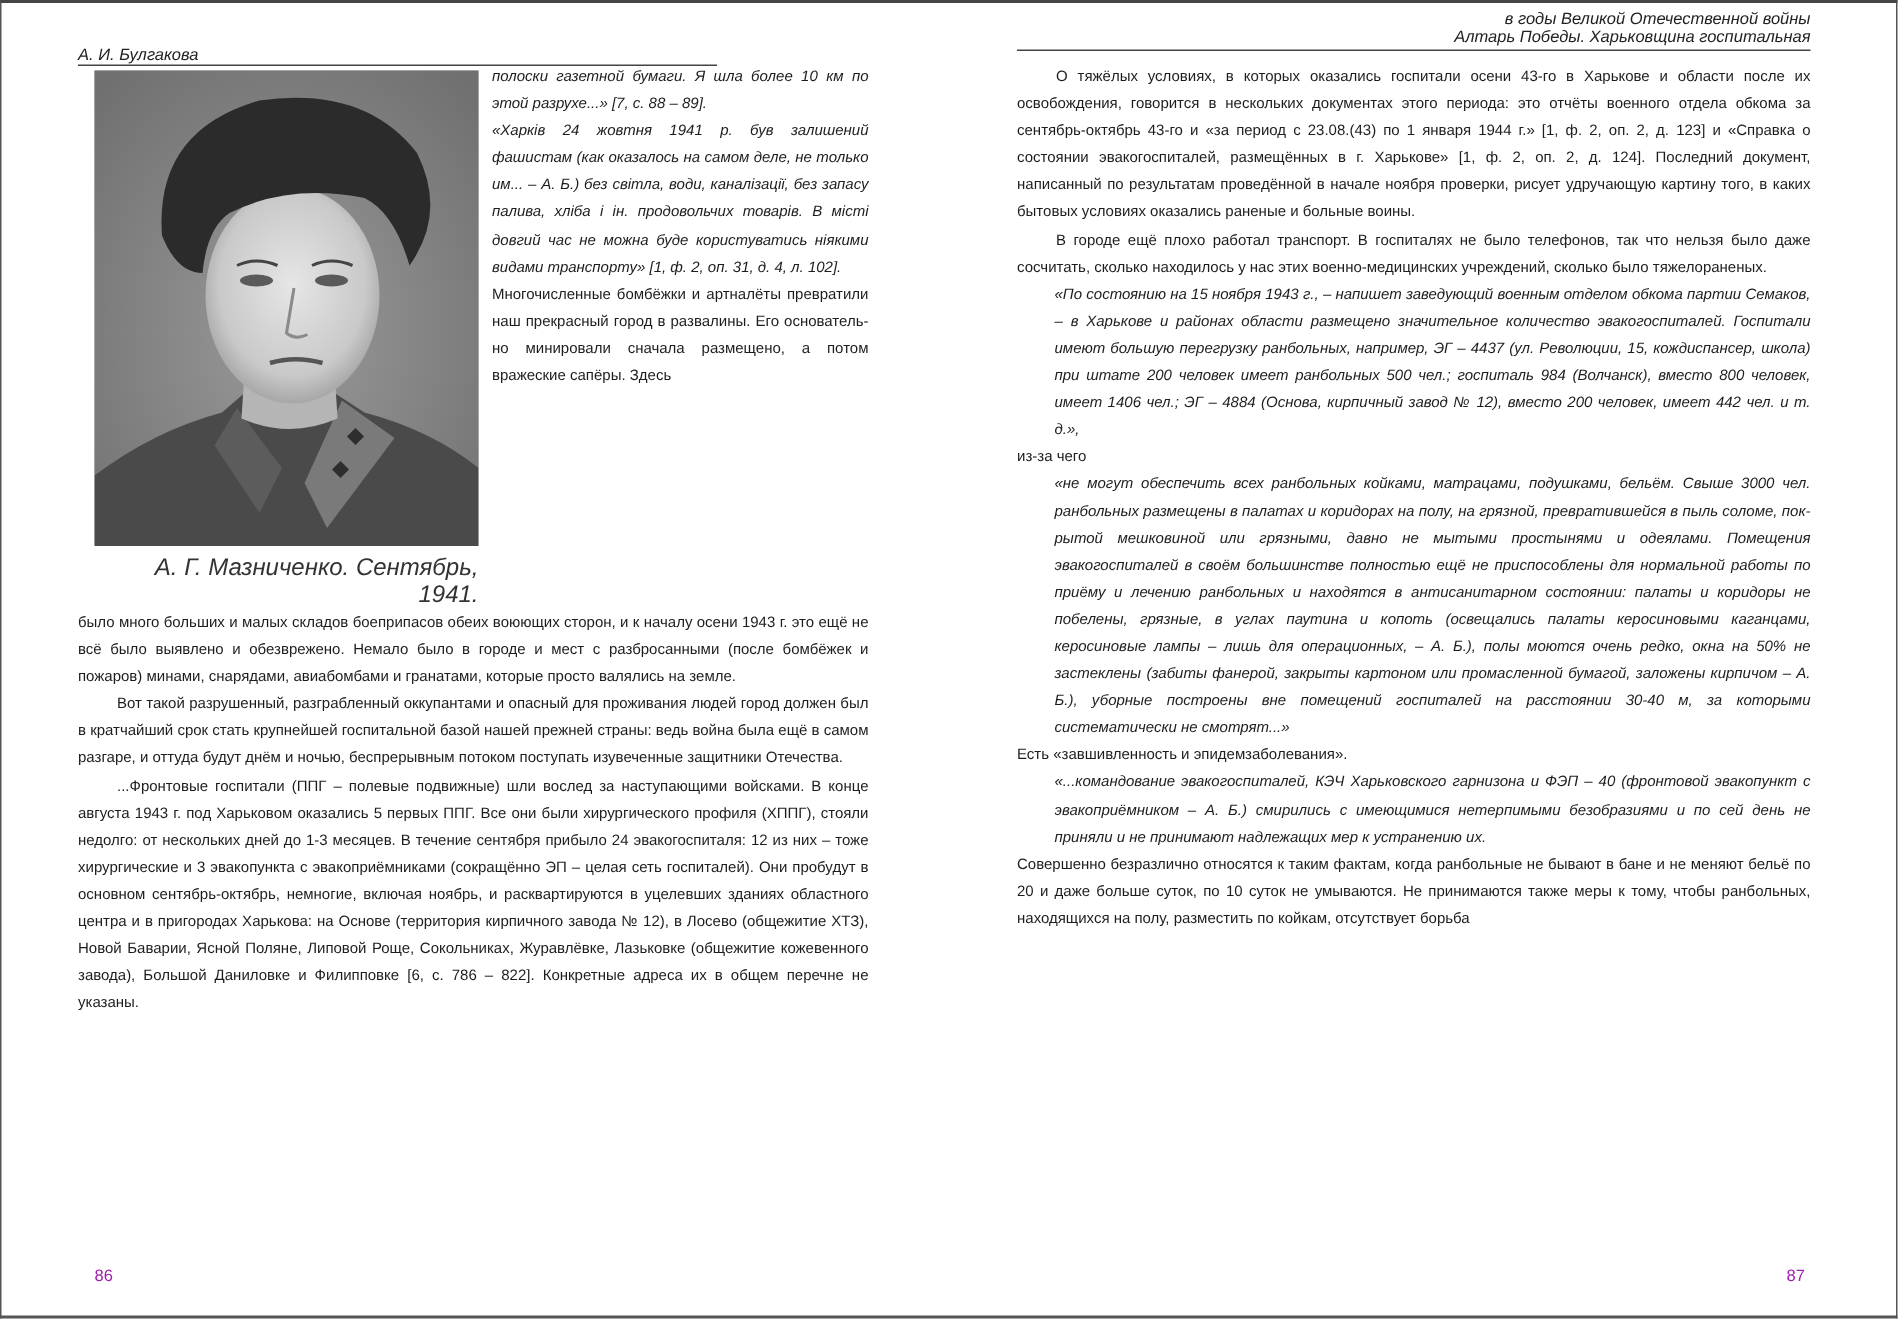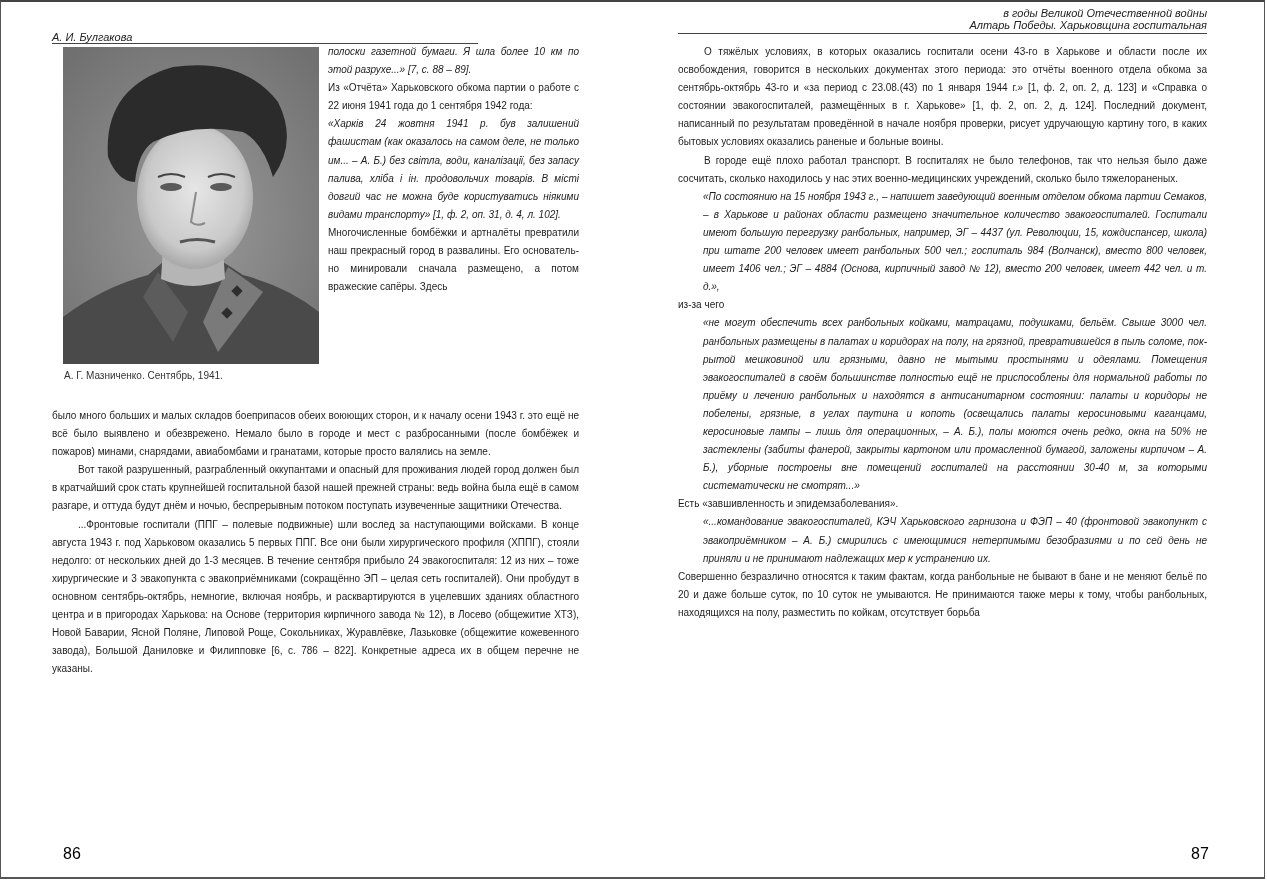--- a/index.html
+++ b/index.html
@@ -34,30 +34,30 @@
     .indent { text-indent: 26px; }
     .it { font-style: italic; }
 
     .photo-block { position: absolute; left: 62px; top: 45px; width: 256px; }
     .photo {
       width: 256px; height: 317px; position: relative; overflow: hidden;
       background: radial-gradient(ellipse 60% 55% at 50% 60%, #8c8c8c 0%, #6d6d6d 60%, #5a5a5a 100%);
     }
     .photo svg { display: block; }
     .caption {
-      margin-top: 6px; font-size: 10px; color: #333; padding-left: 1px;
+      margin-top: 6px; font-size: 16px; font-style: italic; color: #333; padding-left: 1px; text-align: right;
     }
 
     .left .col-narrow { position: absolute; left: 327px; top: 41px; width: 251px; }
     .left .col-full { position: absolute; left: 51px; top: 405px; width: 527px; }
 
     .right .col-full { position: absolute; left: 44px; top: 41px; width: 529px; }
     .quote { margin-left: 25px !important; font-style: italic; }
 
-    .page-number { position: absolute; font-size: 16px; color: #000000; top: 843px; }
+    .page-number { position: absolute; font-size: 11px; color: #a21caf; top: 843px; }
     .left .page-number { left: 62px; }
     .right .page-number { left: 557px; }
   </style>
 </head>
 <body>
 
 <div class="spread">
 
   <div class="page left">
     <div class="running-head">А. И. Булгакова</div>
@@ -99,21 +99,20 @@
           <path d="M133 145 L128 175 Q134 180 142 176" stroke="#8a8a8a" stroke-width="2" fill="none"></path>
 
           <path d="M117 195 Q134 190 152 195" stroke="#555" stroke-width="3" fill="none"></path>
         </svg>
       </div>
       <div class="caption">А. Г. Мазниченко. Сентябрь, 1941.</div>
     </div>
 
     <div class="text col-narrow">
       <p class="it">полоски газетной бумаги. Я шла более 10 км по этой разрухе...» [7, с. 88 – 89].</p>
-      <p>Из «Отчёта» Харьковского обкома партии о работе с 22 июня 1941 года до 1 сентября 1942 года:</p>
       <p class="it">«Харків 24 жовтня 1941 р. був за­лишений фашистам (как оказалось на самом деле, не только им... – А. Б.) без світла, води, каналізації, без запасу палива, хліба і ін. про­довольчих товарів. В місті довгий час не можна буде користуватись ніякими видами транспорту» [1, ф. 2, оп. 31, д. 4, л. 102].</p>
       <p>Многочисленные бомбёжки и арт­налёты превратили наш прекрасный город в развалины. Его основатель­но минировали сначала размещено, а потом вражеские сапёры. Здесь</p>
     </div>
 
     <div class="text col-full">
       <p>было много больших и малых складов боеприпасов обеих воюющих сто­рон, и к началу осени 1943 г. это ещё не всё было выявлено и обезвре­жено. Немало было в городе и мест с разбросанными (после бомбёжек и пожаров) минами, снарядами, авиабомбами и гранатами, которые прос­то валялись на земле.</p>
       <p class="indent">Вот такой разрушенный, разграбленный оккупантами и опасный для проживания людей город должен был в кратчайший срок стать крупней­шей госпитальной базой нашей прежней страны: ведь война была ещё в самом разгаре, и оттуда будут днём и ночью, беспрерывным потоком поступать изувеченные защитники Отечества.</p>
       <p class="indent">...Фронтовые госпитали (ППГ – полевые подвижные) шли вослед за наступающими войсками. В конце августа 1943 г. под Харьковом оказа­лись 5 первых ППГ. Все они были хирургического профиля (ХППГ), стояли недолго: от нескольких дней до 1-3 месяцев. В течение сентября прибыло 24 эвакогоспиталя: 12 из них – тоже хирургические и 3 эвакопункта с эва­коприёмниками (сокращённо ЭП – целая сеть госпиталей). Они пробудут в основном сентябрь-октябрь, немногие, включая ноябрь, и расквартиру­ются в уцелевших зданиях областного центра и в пригородах Харькова: на Основе (территория кирпичного завода № 12), в Лосево (общежитие ХТЗ), Новой Баварии, Ясной Поляне, Липовой Роще, Сокольниках, Жу­равлёвке, Лазьковке (общежитие кожевенного завода), Большой Дани­ловке и Филипповке [6, с. 786 – 822]. Конкретные адреса их в общем пе­речне не указаны.</p>
     </div>
 

